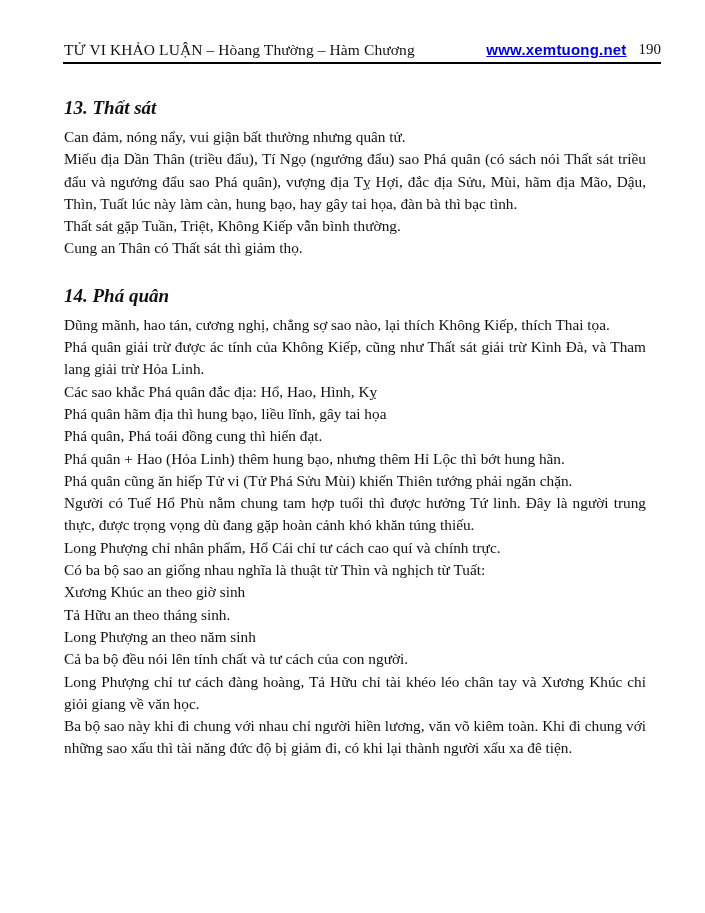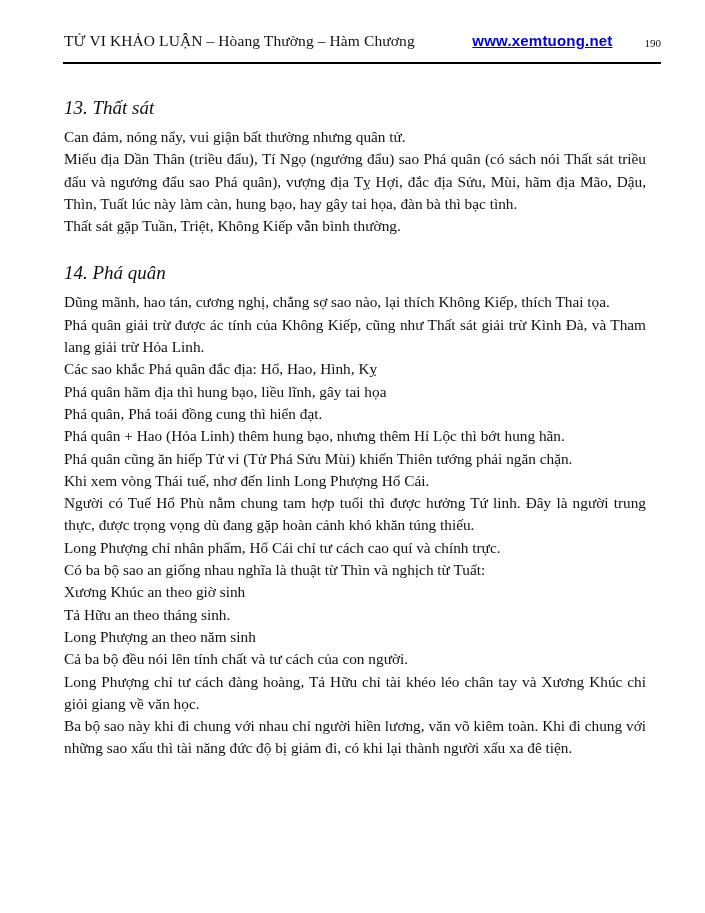--- a/index.html
+++ b/index.html
@@ -3,39 +3,39 @@
 <meta charset="utf-8">
 <style>
   html,body{margin:0;padding:0;}
   body{
     width:705px;height:913px;background:#ffffff;color:#111;
     font-family:"Liberation Serif","DejaVu Serif",serif;
     overflow:hidden;
   }
   .page{position:relative;width:705px;height:913px;background:#ffffff;}
   .header{
-    position:absolute;left:64px;top:32px;width:597px;
+    position:absolute;left:64px;top:41px;width:597px;
     display:flex;justify-content:space-between;align-items:baseline;
     font-size:15.5px;white-space:nowrap;
   }
   .header-title{letter-spacing:0.1px;}
-  .header-right{display:flex;align-items:flex-end;gap:32px;}
+  .header-right{display:flex;align-items:center;gap:12px;}
   .site-link{
     font-family:"Liberation Sans","DejaVu Sans",sans-serif;
     font-weight:bold;font-size:15px;color:#0000dd;
     text-decoration:underline;cursor:pointer;letter-spacing:0.2px;
   }
-  .page-number{font-size:11px;}
+  .page-number{font-size:15px;}
   .rule{position:absolute;left:63px;top:62px;width:598px;height:2px;background:#000;}
   .content{
     position:absolute;left:64px;top:88px;width:582px;
     font-size:15.3px;line-height:22.3px;
   }
   .sec-heading{
-    font-size:19px;font-style:italic;font-weight:normal;
+    font-size:19px;font-style:italic;font-weight:bold;
     margin:24px 0 6px 0;line-height:24px;
   }
   section:first-of-type .sec-heading{margin-top:8px;}
   .content p{margin:0;text-align:justify;}
 </style>
 </head>
 <body>
 
 <div class="page">
 
@@ -49,35 +49,35 @@
 
   <div class="rule"></div>
 
   <div class="content">
 
     <section>
       <h2 class="sec-heading">13. Thất sát</h2>
       <p>Can đảm, nóng nẩy, vui giận bất thường nhưng quân tử.</p>
       <p>Miếu địa Dần Thân (triều đẩu), Tí Ngọ (ngưởng đẩu) sao Phá quân (có sách nói Thất sát triều đẩu và ngưởng đẩu sao Phá quân), vượng địa Tỵ Hợi, đắc địa Sửu, Mùi, hãm địa Mão, Dậu, Thìn, Tuất lúc này làm càn, hung bạo, hay gây tai họa, đàn bà thì bạc tình.</p>
       <p>Thất sát gặp Tuần, Triệt, Không Kiếp vẫn bình thường.</p>
+      <p>Cung an Thân có Thất sát thì giảm thọ.</p>
     </section>
 
     <section>
       <h2 class="sec-heading">14. Phá quân</h2>
       <p>Dũng mãnh, hao tán, cương nghị, chẳng sợ sao nào, lại thích Không Kiếp, thích Thai tọa.</p>
       <p>Phá quân giải trừ được ác tính của Không Kiếp, cũng như Thất sát giải trừ Kình Đà, và Tham lang giải trừ Hỏa Linh.</p>
       <p>Các sao khắc Phá quân  đắc địa: Hổ, Hao, Hình, Kỵ</p>
       <p>Phá quân hãm địa thì hung bạo, liều lĩnh, gây tai họa</p>
       <p>Phá quân, Phá toái đồng cung thì hiển đạt.</p>
       <p>Phá quân + Hao (Hỏa Linh) thêm hung bạo, nhưng thêm Hỉ Lộc thì bớt hung hãn.</p>
       <p>Phá quân cũng ăn hiếp Tử vi (Tử Phá Sửu Mùi) khiến Thiên tướng phải ngăn chặn.</p>
     </section>
 
     <section>
-      <p>Khi xem vòng Thái tuế, nhơ đến linh Long Phượng Hổ Cái.</p>
       <p>Người có Tuế Hổ Phù nằm chung tam hợp tuổi thì được hưởng Tứ linh. Đây là người trung thực, được trọng vọng dù đang gặp hoàn cảnh khó khăn túng thiếu.</p>
       <p>Long Phượng chỉ nhân phẩm, Hổ Cái chỉ tư  cách cao quí và chính trực.</p>
       <p>Có ba bộ sao an giống nhau nghĩa là thuật từ Thìn và nghịch từ Tuất:</p>
       <p>Xương Khúc an theo giờ sinh</p>
       <p>Tả Hữu an theo tháng sinh.</p>
       <p>Long Phượng an theo năm sinh</p>
       <p>Cả ba bộ đều nói lên tính chất và tư cách của con người.</p>
       <p>Long Phượng chỉ tư cách đàng hoàng, Tả Hữu chỉ tài khéo léo chân tay và Xương Khúc chỉ giỏi giang về văn học.</p>
       <p>Ba bộ sao này khi đi chung với nhau chỉ người hiền lương, văn võ kiêm toàn. Khi đi chung với những sao xấu thì tài năng đức độ bị giảm đi, có khi lại thành người xấu xa đê tiện.</p>
 

